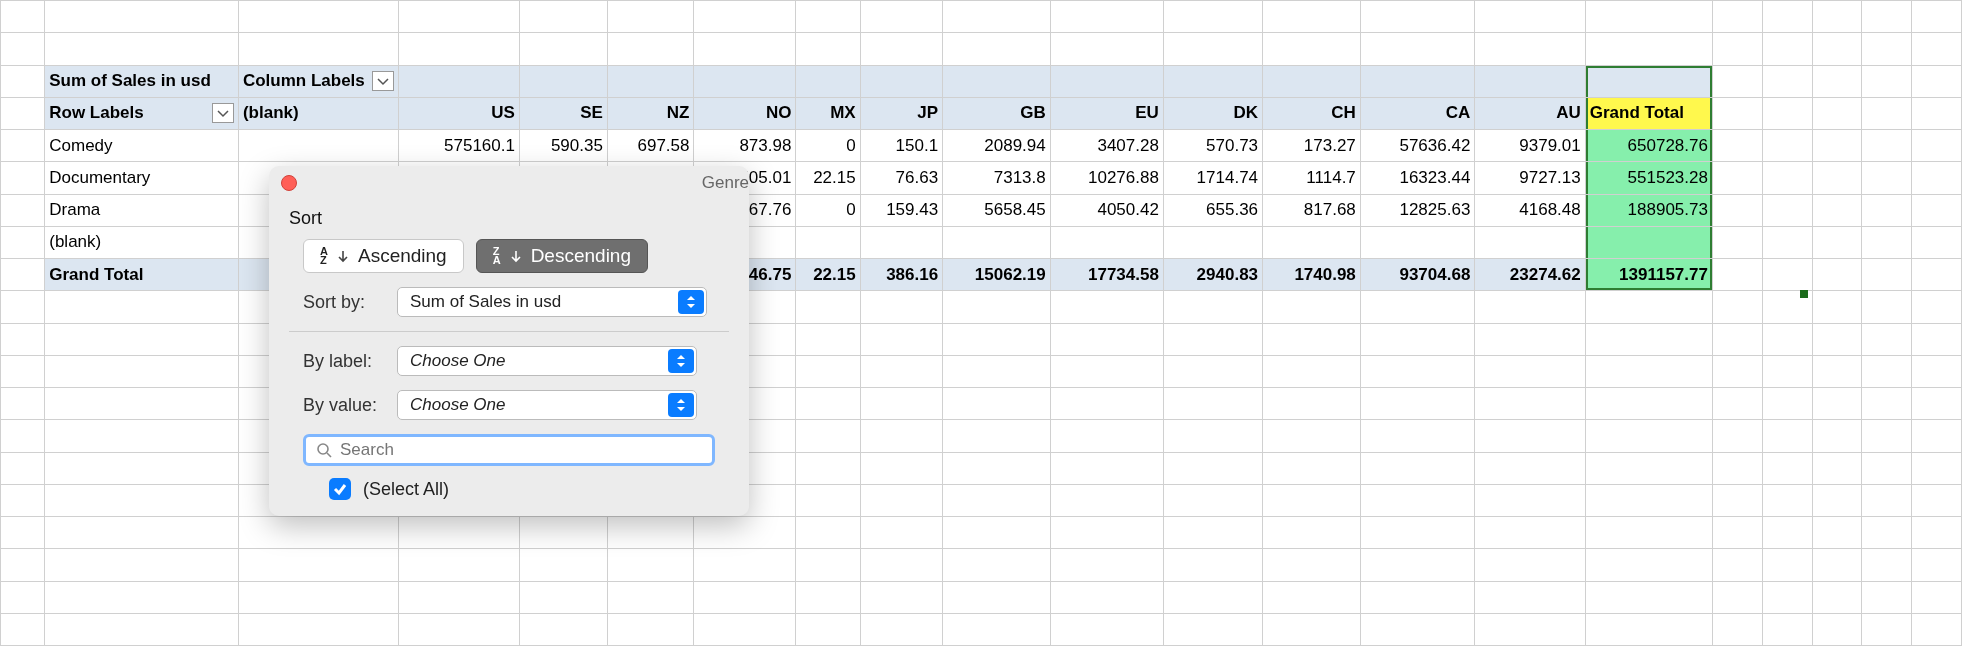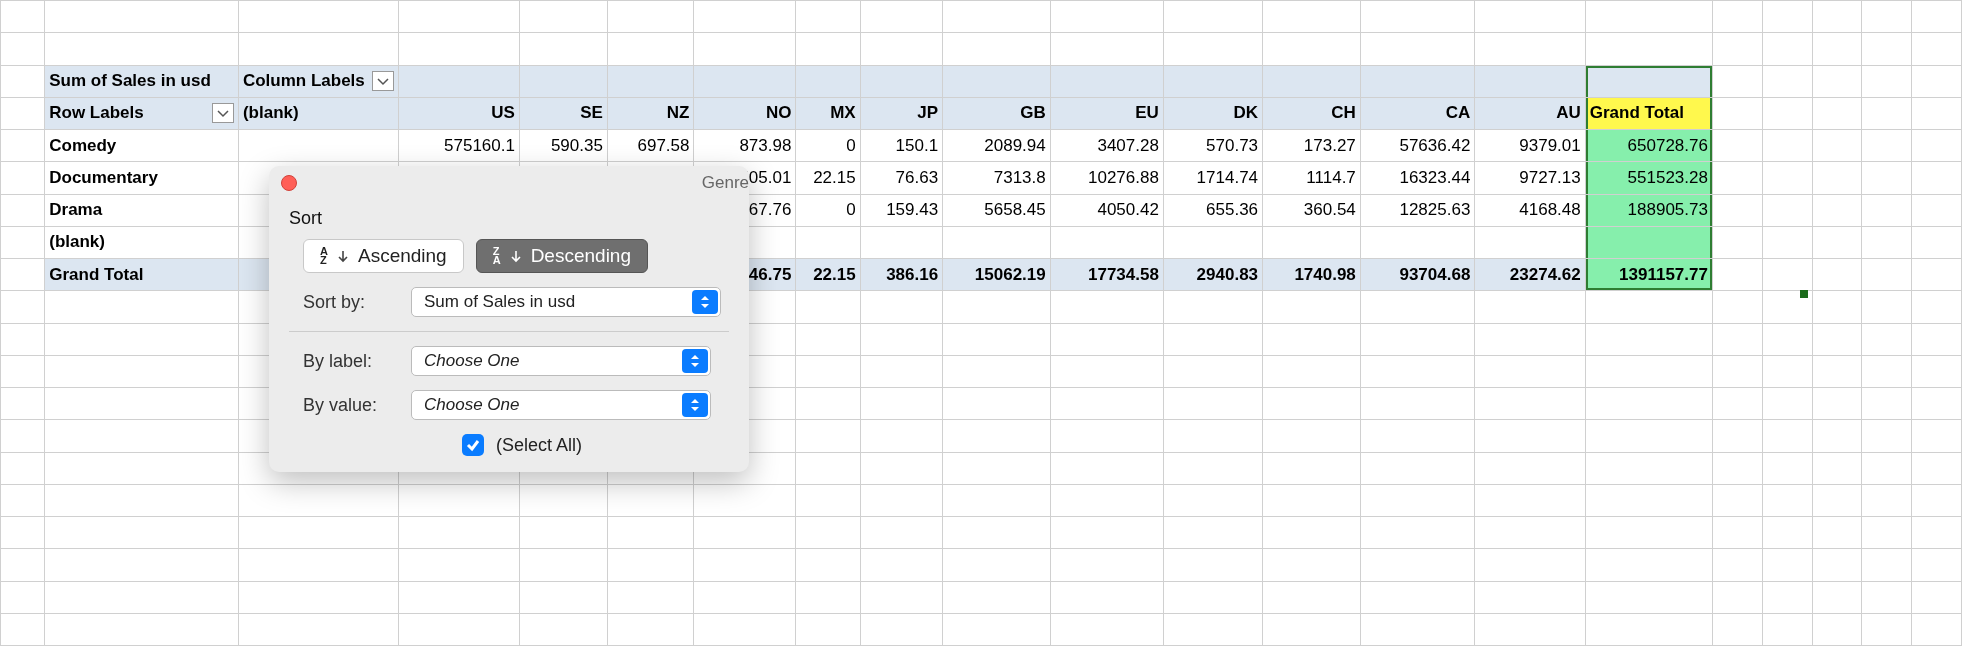--- a/index.html
+++ b/index.html
@@ -21,21 +21,21 @@
   }
   .sheet td, .sheet th {
     border: 1px solid #d0d0d0;
     height: 32px;
     padding: 0 4px;
     white-space: nowrap;
     font-weight: 400;
     text-align: right;
     vertical-align: middle;
   }
-  .sheet .left { text-align:left;font-weight:bold; }
+  .sheet .left { text-align:left; }
   .sheet .bold { font-weight:700; }
   .hdr-blue {
     background: #dce6f1;
   }
   .hl-yellow { background: #fff84d; }
   .hl-olive  { background: #86efac; }
   .gt-top    { box-shadow: inset 0 2px 0 0 #2e7d32, inset 2px 0 0 0 #2e7d32, inset -2px 0 0 0 #2e7d32; }
   .gt-mid    { box-shadow: inset 2px 0 0 0 #2e7d32, inset -2px 0 0 0 #2e7d32; }
   .gt-bot    { box-shadow: inset 0 -2px 0 0 #2e7d32, inset 2px 0 0 0 #2e7d32, inset -2px 0 0 0 #2e7d32; }
   .dd {
@@ -82,21 +82,21 @@
     border:1px solid #c8c8c8;
     background:#fff;
     font-size:19px;
     gap:8px;
   }
   .seg-btn.sel {
     background:#6f6f6f; color:#fff; border-color:#555;
   }
   .seg-btn .az { font-size:11px; line-height:9px; font-weight:600; display:flex; flex-direction:column; }
   .seg-btn svg { width:14px; height:14px; }
-  .row { display:flex; align-items:center; margin:8px 0 14px 14px; gap:18px; }
+  .row { display:flex; align-items:center; margin:8px 0 14px 14px; gap:4px; }
   .row label { color:#333; min-width:90px; }
   hr.sep { border:none; border-top:1px solid #ccc; margin:6px 0 14px 0; }
   .select {
     position:relative;
     height:30px; flex:0 0 310px;
     background:#fff; border:1px solid #bbb; border-radius:5px;
     display:flex; align-items:center;
     padding: 0 36px 0 12px;
     font-size:17px;
   }
@@ -110,21 +110,21 @@
   .sel-arrows svg { width:10px; height:8px; fill:#fff; }
   .search {
     margin:4px 14px 12px 14px;
     height:32px;
     border:3px solid #7fb7ff; border-radius:6px;
     background:#fff;
     display:flex; align-items:center; padding:0 10px; gap:8px;
   }
   .search svg { width:16px; height:16px; stroke:#888; fill:none; }
   .search input { border:none; outline:none; font-size:17px; flex:1; color:#888; background:transparent; }
-  .chk-row { display:flex; align-items:center; gap:12px; margin:6px 14px 0 40px; font-size:18px;justify-content:center; }
+  .chk-row { display:flex; align-items:center; gap:12px; margin:6px 14px 0 40px; font-size:18px; }
   .chk {
     width:22px; height:22px; border-radius:5px;
     background:#0a7cff; display:flex; align-items:center; justify-content:center;
   }
   .chk svg { width:14px; height:14px; stroke:#fff; stroke-width:3; fill:none; }
   
   .fill-handle {
     position:absolute;
     width:8px; height:8px; background:#1b6b1b;
   }
@@ -318,21 +318,21 @@
   <td></td>
   <td></td>
   <td></td>
   <td></td>
   <td>1367.76</td>
   <td>0</td>
   <td>159.43</td>
   <td>5658.45</td>
   <td>4050.42</td>
   <td>655.36</td>
-  <td>360.54</td>
+  <td>817.68</td>
   <td>12825.63</td>
   <td>4168.48</td>
   <td class="hl-olive gt-mid">188905.73</td>
   <td></td>
         <td></td>
         <td></td>
         <td></td>
         <td></td>
 </tr>
 
@@ -707,20 +707,27 @@
         <span class="sel-arrows">
           <svg viewBox="0 0 10 8">
               <path d="M1 6 L5 2 L9 6Z"></path>
             </svg>
           <svg viewBox="0 0 10 8">
               <path d="M1 2 L5 6 L9 2Z"></path>
             </svg>
         </span>
       </div>
     </div>
+    <div class="search">
+      <svg viewBox="0 0 16 16">
+          <circle cx="7" cy="7" r="5" stroke-width="1.6"></circle>
+          <path d="M11 11 L15 15" stroke-width="1.6"></path>
+        </svg>
+      <input type="text" placeholder="Search" style="">
+    </div>
     <div class="chk-row">
       <span class="chk">
         <svg viewBox="0 0 14 14">
             <path d="M2 7 L6 11 L12 3"></path>
           </svg>
       </span>
       <span>(Select All)</span>
     </div>
   </div>
 </div>

